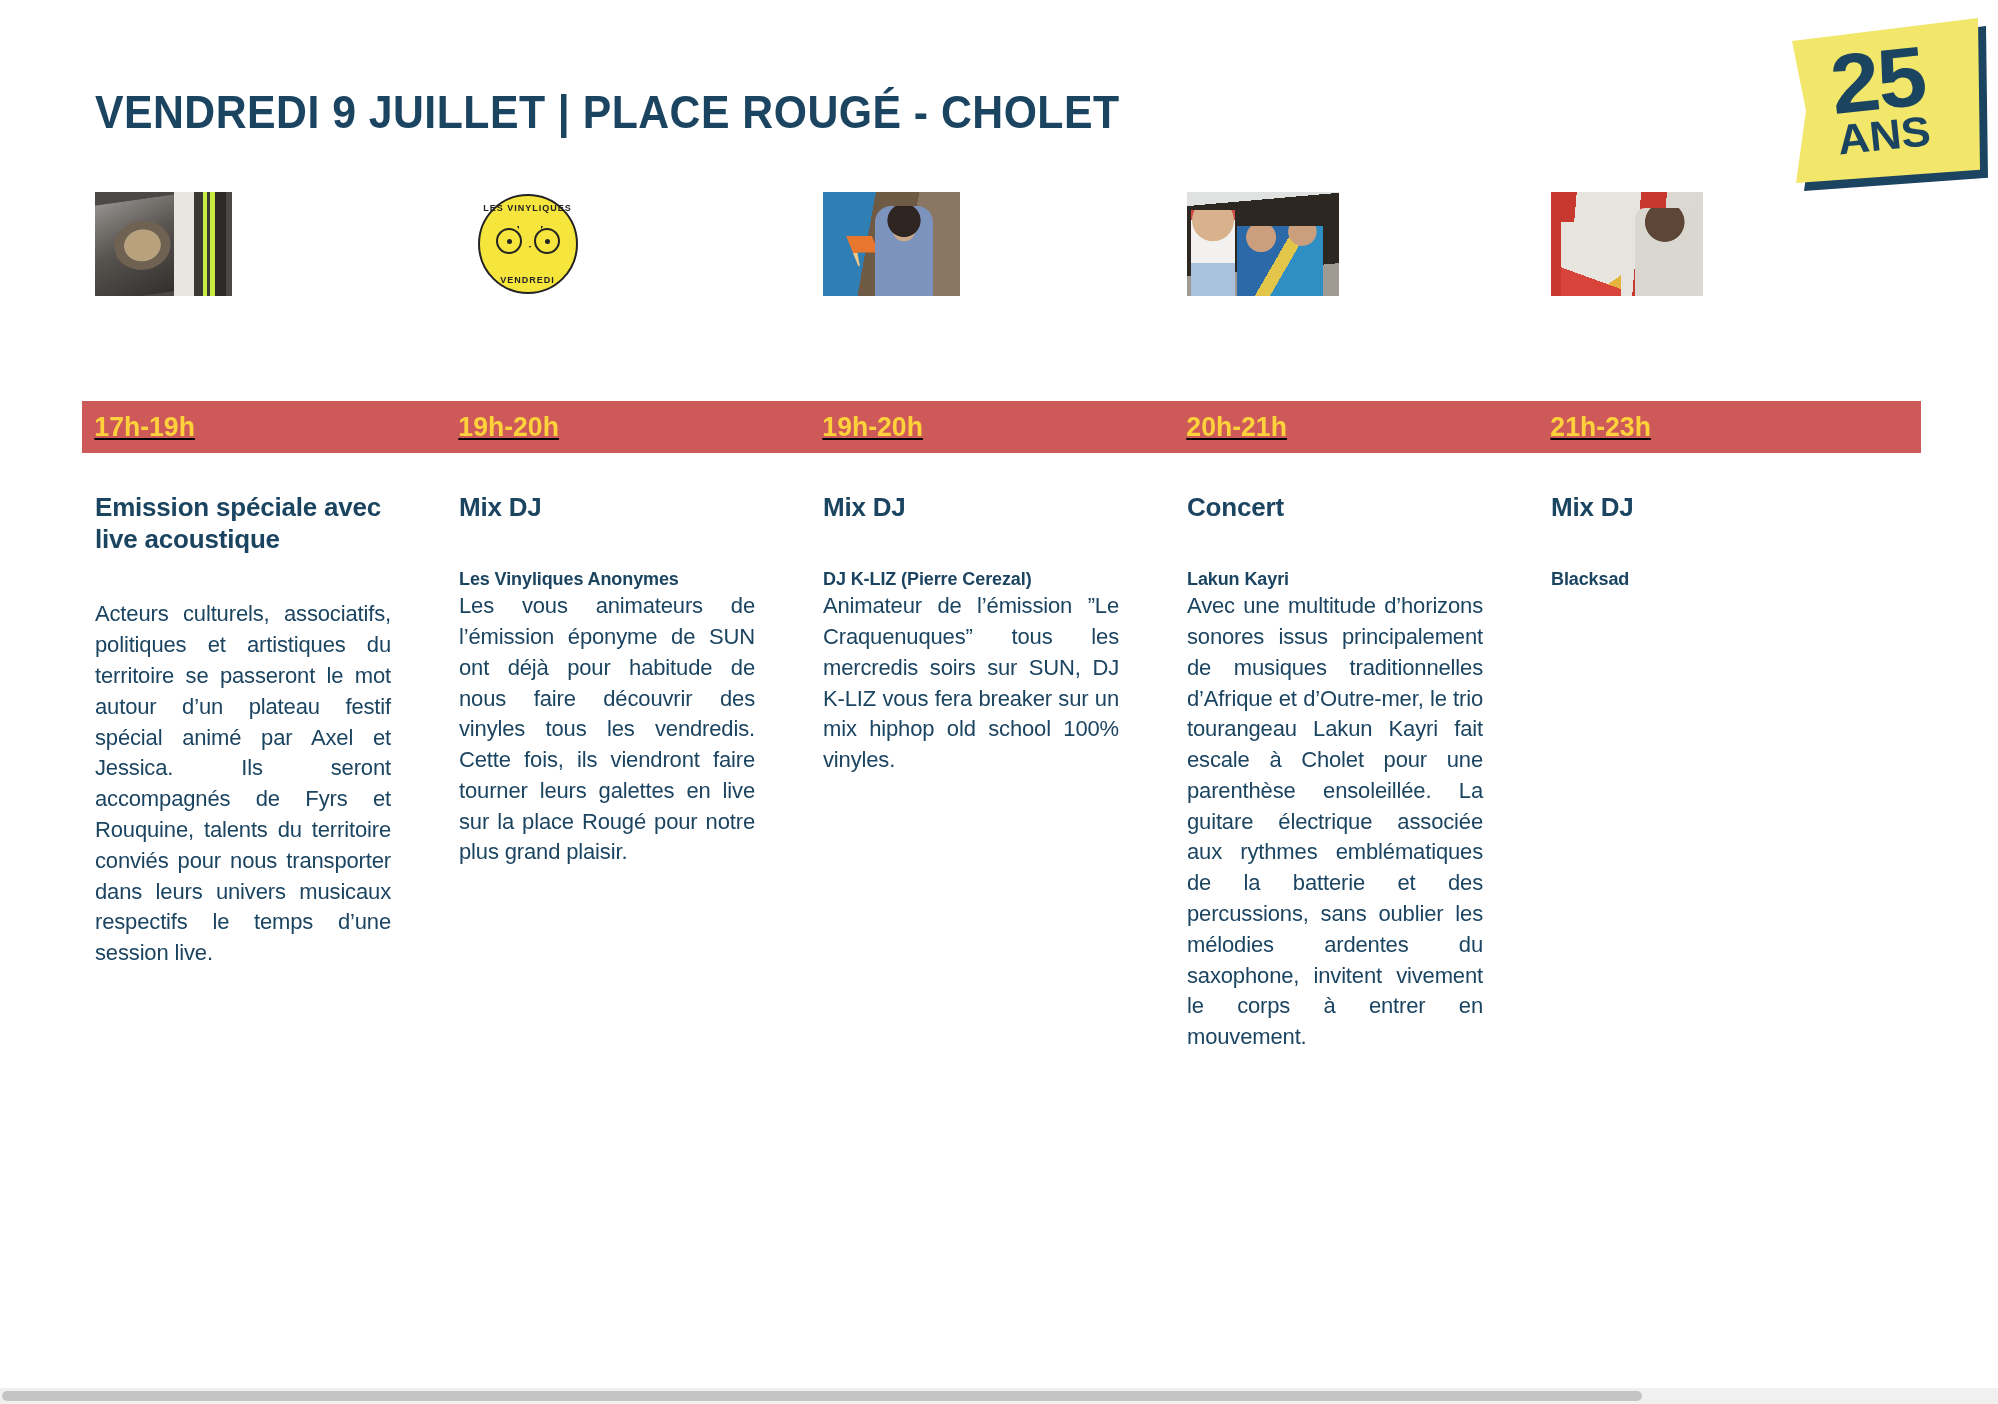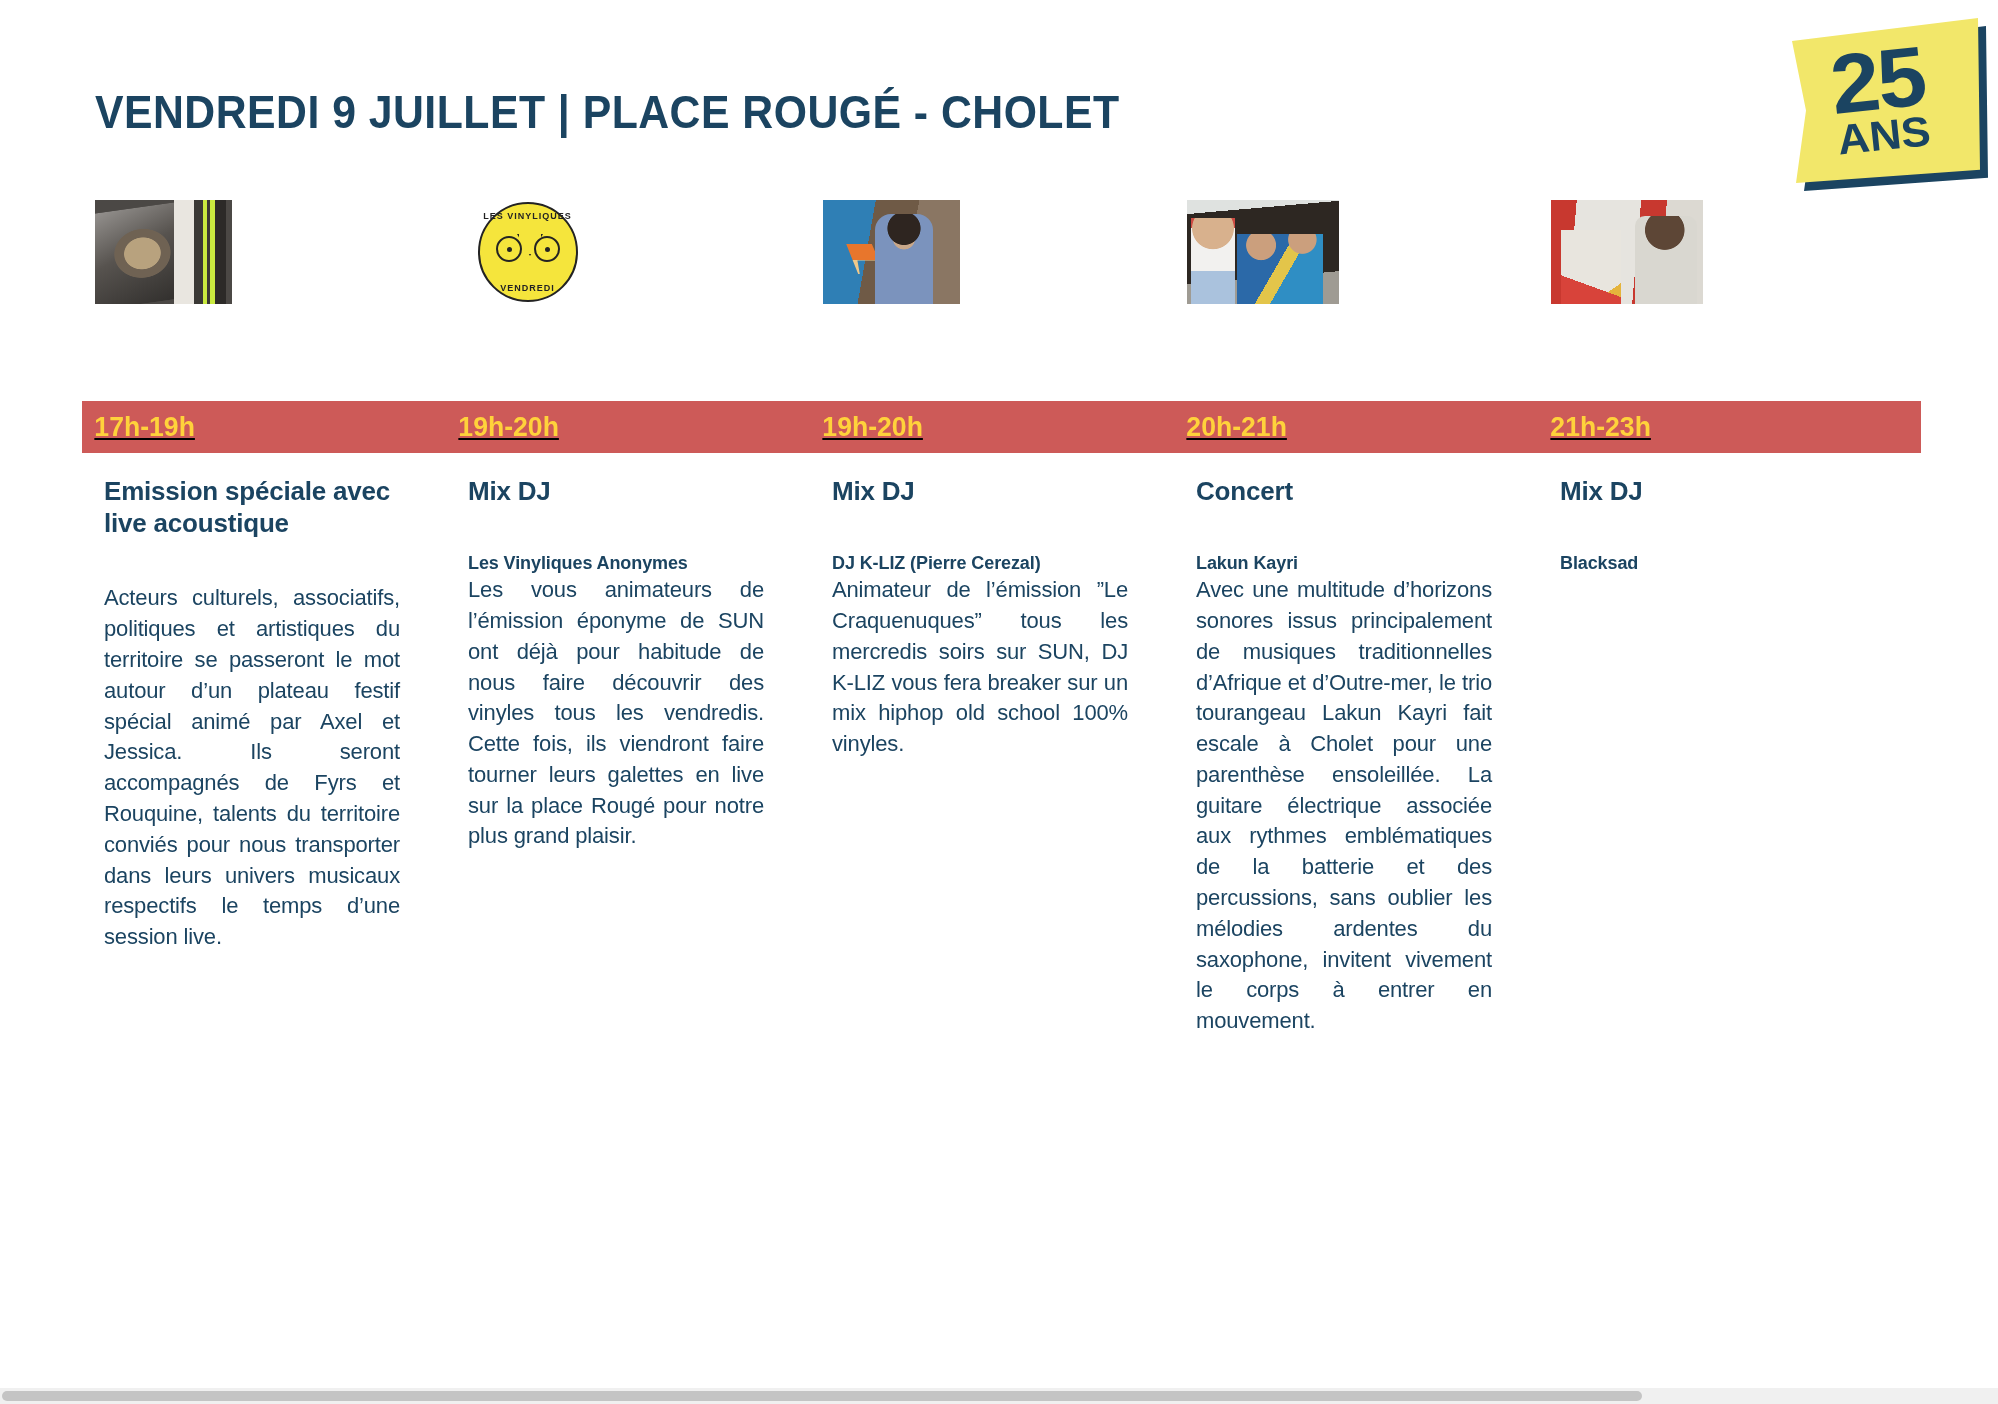--- a/index.html
+++ b/index.html
@@ -91,21 +91,21 @@
     color: #1b4461;
     letter-spacing: 0px;
     margin-top: 2px;
     transform: scaleX(1.05);
   }
 
   
   #columns {
     position: absolute;
     left: 95px;
-    top: 236px;
+    top: 228px;
     width: 1820px;
     display: flex;
     text-decoration: underline;
   }
   .col {
     width: 364px;
     padding-right: 0;
   }
   .thumb {
     width: 137px;
@@ -282,25 +282,24 @@
     letter-spacing: 0px;
     transform: scaleX(0.95);
     transform-origin: left center;
   }
   .time-cell.first { padding-left: 13px; }
 
   
   #body-columns {
     position: absolute;
     left: 95px;
-    top: 476px;
+    top: 492px;
     width: 1880px;
     height: 880px;
     display: flex;
-    margin-left: 9px;
   }
   .text-col {
     width: 364px;
     padding-right: 68px;
   }
   .heading {
     font-size: 26px;
     font-weight: bold;
     color: #1b4461;
     line-height: 1.22;

